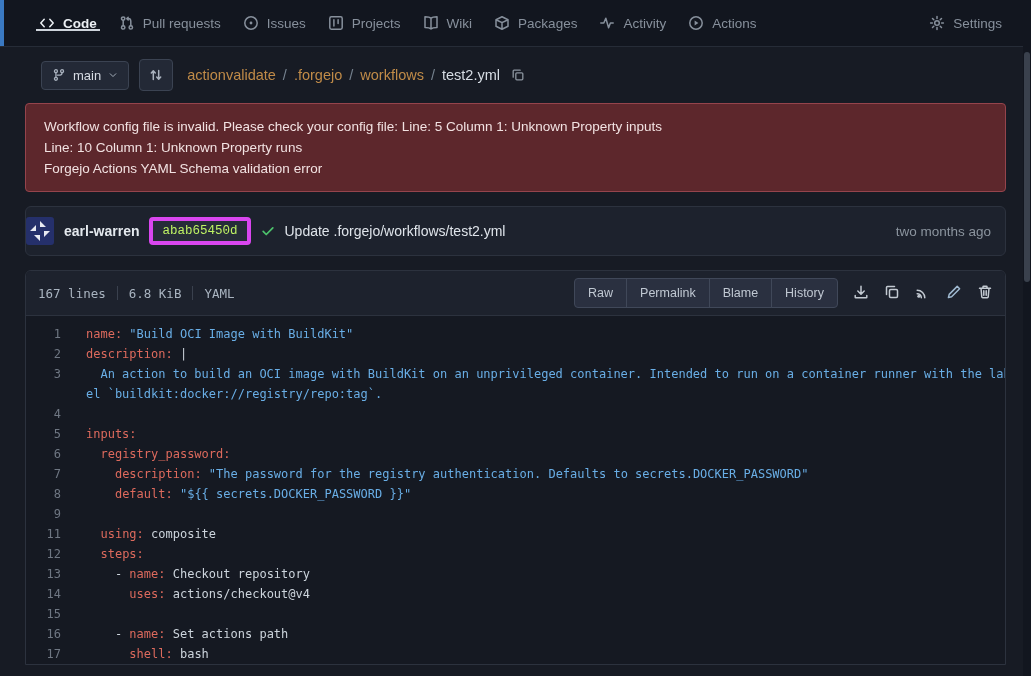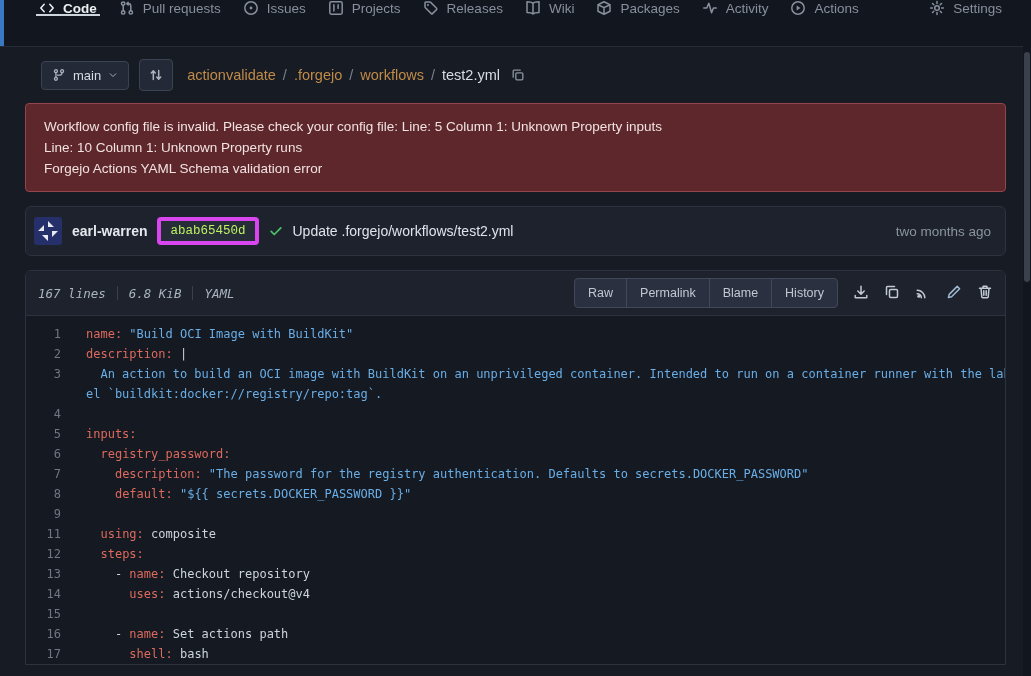--- a/index.html
+++ b/index.html
@@ -1,21 +1,21 @@
 <!DOCTYPE html>
 <html><head>
 <meta charset="utf-8">
 <style>
   * { margin:0; padding:0; box-sizing:border-box; }
   html,body { width:1031px; height:676px; overflow:hidden; background:#171b24;
               font-family:"Liberation Sans", sans-serif; position:relative; }
 
   
   .topnav { height:47px; background:#12161f; border-bottom:1px solid #262c37;
-            display:flex; align-items:flex-start; padding-left:28px; position:relative; }
+            display:flex; align-items:center; padding-left:28px; position:relative; }
   .nav-item { display:flex; align-items:center; gap:8px; padding:0 11px;
               color:#87909c; font-size:13.5px; position:relative; cursor:pointer; }
   .nav-item svg { stroke:#87909c; }
   .nav-item.active { color:#ecf0f4; font-weight:bold; }
   .nav-item.active svg { stroke:#ecf0f4; }
   .nav-item.active::after { content:""; position:absolute; left:8px; right:8px; bottom:0;
                             height:2px; background:#ced4db; }
   .nav-item.right { margin-left:auto; margin-right:18px; }
   .ico { display:inline-flex; align-items:center; }
   svg.oct { width:16px; height:16px; fill:none; stroke-width:1.5;
@@ -42,38 +42,38 @@
   .crumb-copy { margin-left:4px; display:inline-flex; cursor:pointer; }
   .crumb-copy svg { stroke:#8b949e; }
 
   
   .error-banner { margin:0 25px 14px 25px; background:#5d272c; border:1px solid #95444c;
                   border-radius:4px; padding:12px 18px; color:#f2e2e2;
                   font-size:13.5px; line-height:21px; }
 
   
   .commit-box { margin:0 25px 14px 25px; background:#1d222d; border:1px solid #2c323e;
-                border-radius:6px; padding:10px 14px 10px 8px; display:flex;
+                border-radius:6px; padding:10px 14px 10px 0; display:flex;
                 align-items:center; gap:10px; }
   .avatar { width:28px; height:28px; border-radius:3px; overflow:hidden; flex-shrink:0; cursor:pointer; }
   .commit-author { color:#e4e9ee; font-weight:bold; font-size:14px; cursor:pointer; }
   .sha-badge { font-family:Liberation Mono, monospace; font-size:12.5px; color:#bef264;
                background:#262c38; border:4px solid #d946ef; padding:3px 9px;
                border-radius:4px; cursor:pointer; }
   .commit-check { display:inline-flex; }
   .commit-msg { color:#dfe4ea; font-size:14px; cursor:pointer; }
   .commit-time { margin-left:auto; color:#8b949e; font-size:13.5px; }
 
   
   .file-box { margin:0 25px; border:1px solid #2c323e; border-radius:6px 6px 0 0;
               overflow:hidden; background:#151922; }
   .file-header { display:flex; align-items:center; background:#1d222d;
                  border-bottom:1px solid #2c323e; padding:8px 12px; height:45px; }
   .file-meta { display:flex; align-items:center; font-family:"DejaVu Sans Mono", monospace;
-               font-size:12.5px; color:#a9b4c0;font-style:italic; }
+               font-size:12.5px; color:#a9b4c0; }
   .meta-sep { width:1px; height:14px; background:#3a414e; margin:0 11px; }
   .file-actions { margin-left:auto; display:flex; align-items:center; }
   .seg-group { display:flex; }
   .seg-btn { padding:7px 13px; font-size:12.5px; background:#2a3040; border:1px solid #404859;
              color:#c0c8d2; margin-left:-1px; cursor:pointer; font-family:"Liberation Sans",sans-serif; }
   .seg-btn:first-child { border-radius:4px 0 0 4px; margin-left:13px; }
   .seg-btn:last-child { border-radius:0 4px 4px 0; }
   .icon-btn { background:none; border:none; margin-left:15px; display:inline-flex; cursor:pointer; }
   .icon-btn svg { stroke:#c3cad2; }
   .icon-btn.edit svg { stroke:#9fb9d0; }
@@ -123,29 +123,20 @@
     <span>Issues</span>
   </div>
   <div class="nav-item">
     <span class="ico">
       <svg class="oct" viewBox="0 0 16 16">
           <rect x="1.8" y="1.8" width="12.4" height="12.4" rx="1.6"></rect>
           <path d="M5.9 4.8 V11 M10.1 4.8 V8.4"></path>
         </svg>
       </span>
     <span>Projects</span>
-  </div>
-  <div class="nav-item">
-    <span class="ico">
-      <svg class="oct" viewBox="0 0 16 16">
-          <path d="M2 6.8 V2.8 Q2 2 2.8 2 H6.8 Q7.3 2 7.7 2.4 L13.6 8.3 Q14.2 8.9 13.6 9.5 L9.5 13.6 Q8.9 14.2 8.3 13.6 L2.4 7.7 Q2 7.3 2 6.8 Z"></path>
-          <circle cx="5" cy="5" r="1" fill="#87909c" stroke="none"></circle>
-        </svg>
-      </span>
-    <span>Releases</span>
   </div>
   <div class="nav-item">
     <span class="ico">
       <svg class="oct" viewBox="0 0 16 16">
           <path d="M8 3.2 C6.7 2 4.8 1.8 2 1.8 V12.6 C4.8 12.6 6.7 12.8 8 14 C9.3 12.8 11.2 12.6 14 12.6 V1.8 C11.2 1.8 9.3 2 8 3.2 Z M8 3.2 V14"></path>
         </svg>
       </span>
     <span>Wiki</span>
   </div>
   <div class="nav-item">

